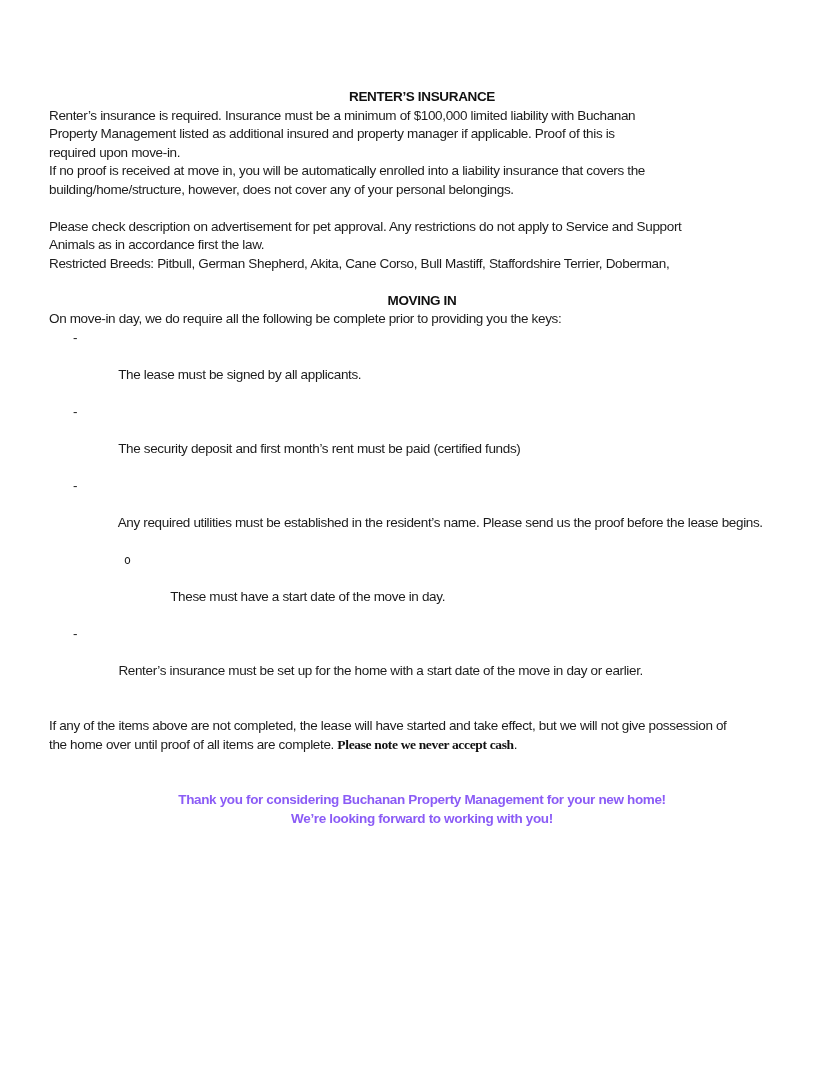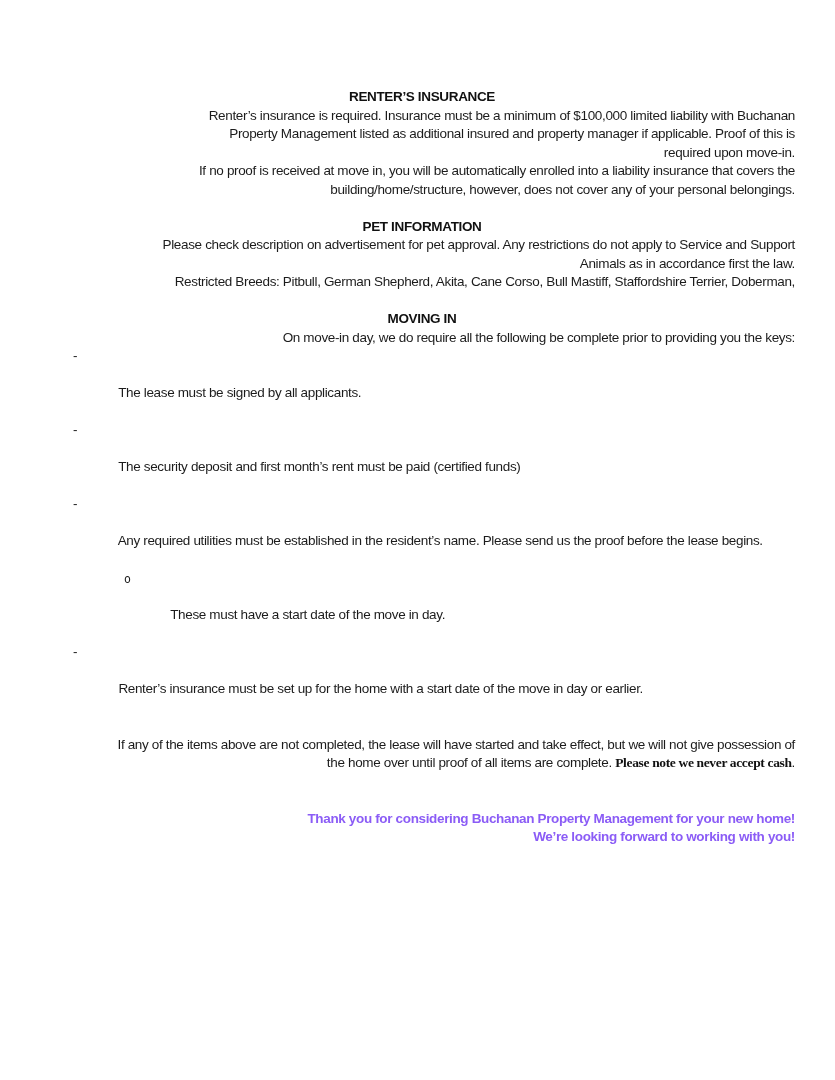--- a/index.html
+++ b/index.html
@@ -23,21 +23,20 @@
     color: #1c1c1c;
   }
   .heading {
     font-weight: 700;
     color: #111111;
     text-align: center;
     white-space: pre;
   }
   .line {
     white-space: pre;
-    text-align: right;
   }
   .gap {
     margin-top: 18.5px;
   }
   .gap-large {
     margin-top: 37px;
   }
   .bullet {
     position: relative;
     padding-left: 49px;
@@ -79,21 +78,20 @@
   <div class="section">
     <div class="heading">RENTER’S INSURANCE</div>
     <div class="line">Renter’s insurance is required. Insurance must be a minimum of $100,000 limited liability with Buchanan</div>
     <div class="line">Property Management listed as additional insured and property manager if applicable. Proof of this is</div>
     <div class="line">required upon move-in.</div>
     <div class="line">If no proof is received at move in, you will be automatically enrolled into a liability insurance that covers the</div>
     <div class="line">building/home/structure, however, does not cover any of your personal belongings.</div>
   </div>
 
   <div class="section gap">
-    <div class="heading">PET INFORMATION</div>
     <div class="line">Please check description on advertisement for pet approval. Any restrictions do not apply to Service and Support</div>
     <div class="line">Animals as in accordance first the law.</div>
     <div class="line">Restricted Breeds: Pitbull, German Shepherd, Akita, Cane Corso, Bull Mastiff, Staffordshire Terrier, Doberman,</div>
   </div>
 
   <div class="section gap">
     <div class="heading">MOVING IN</div>
     <div class="line">On move-in day, we do require all the following be complete prior to providing you the keys:</div>
 
     <div class="bullet">

